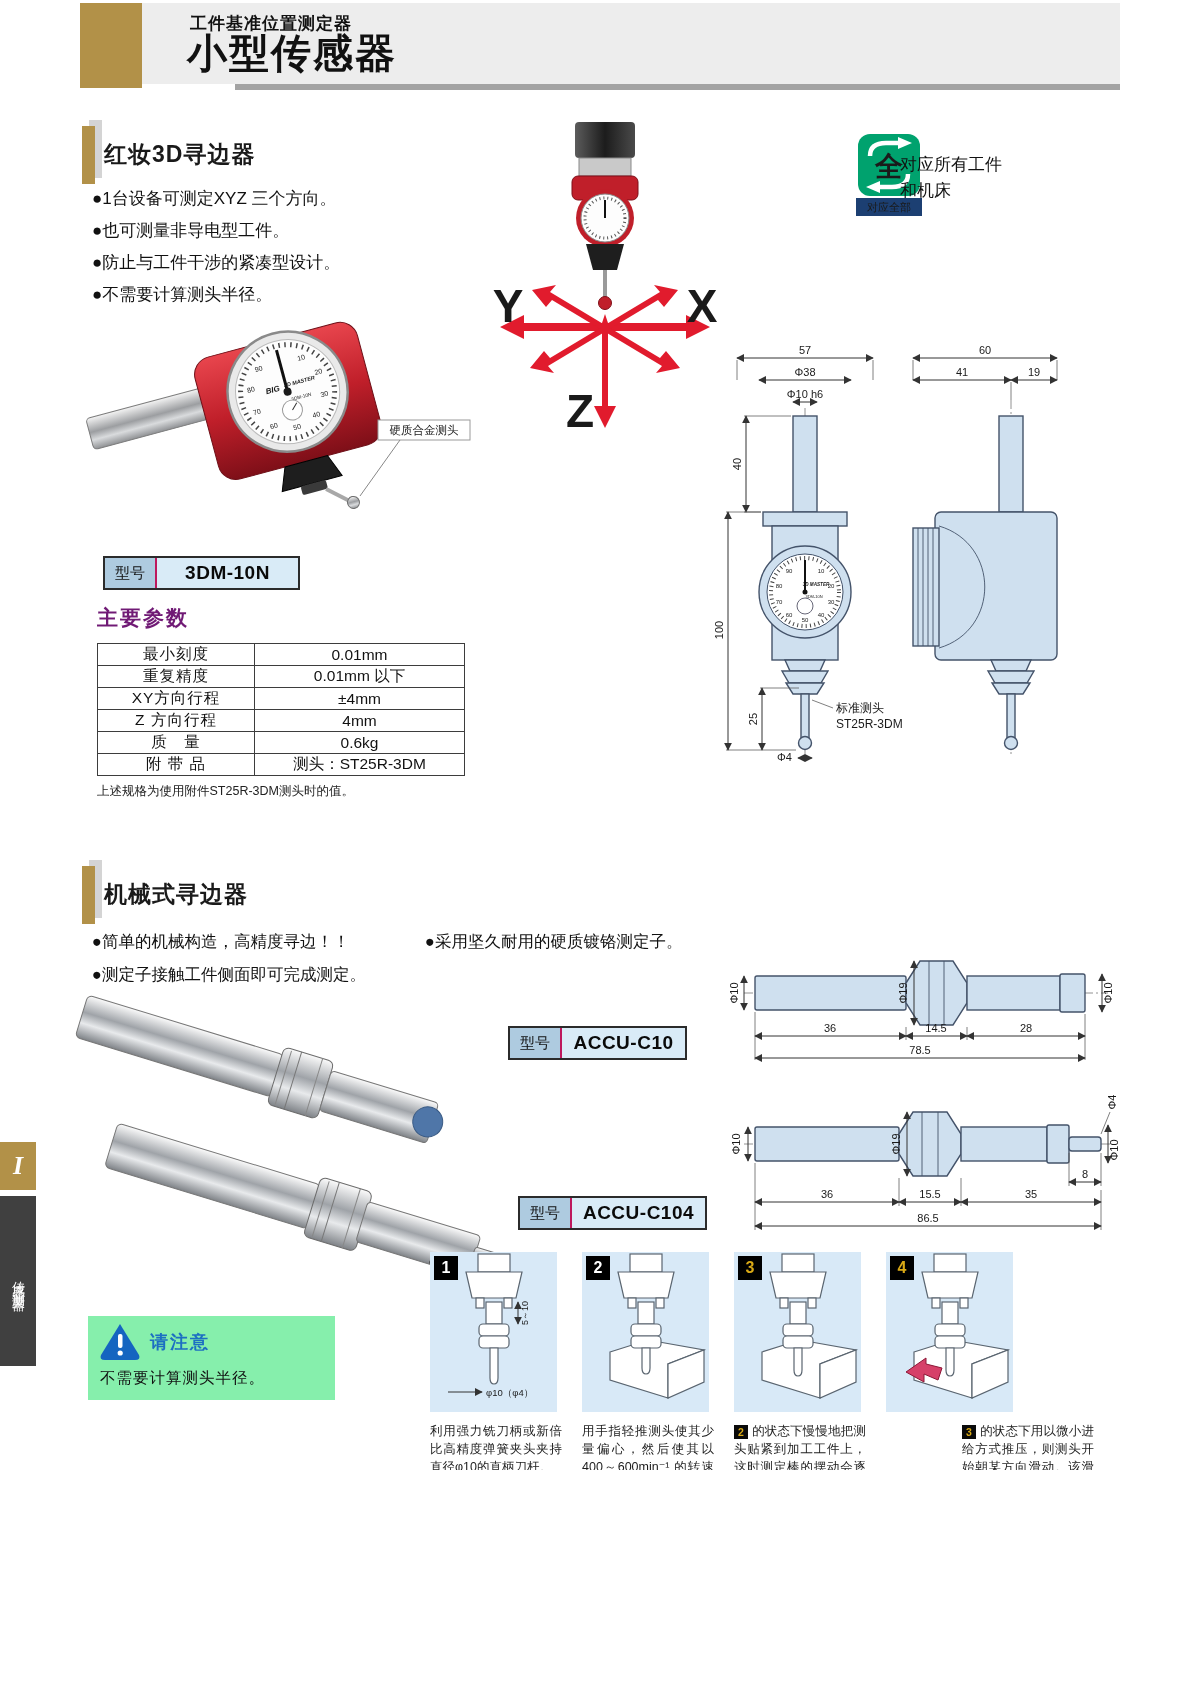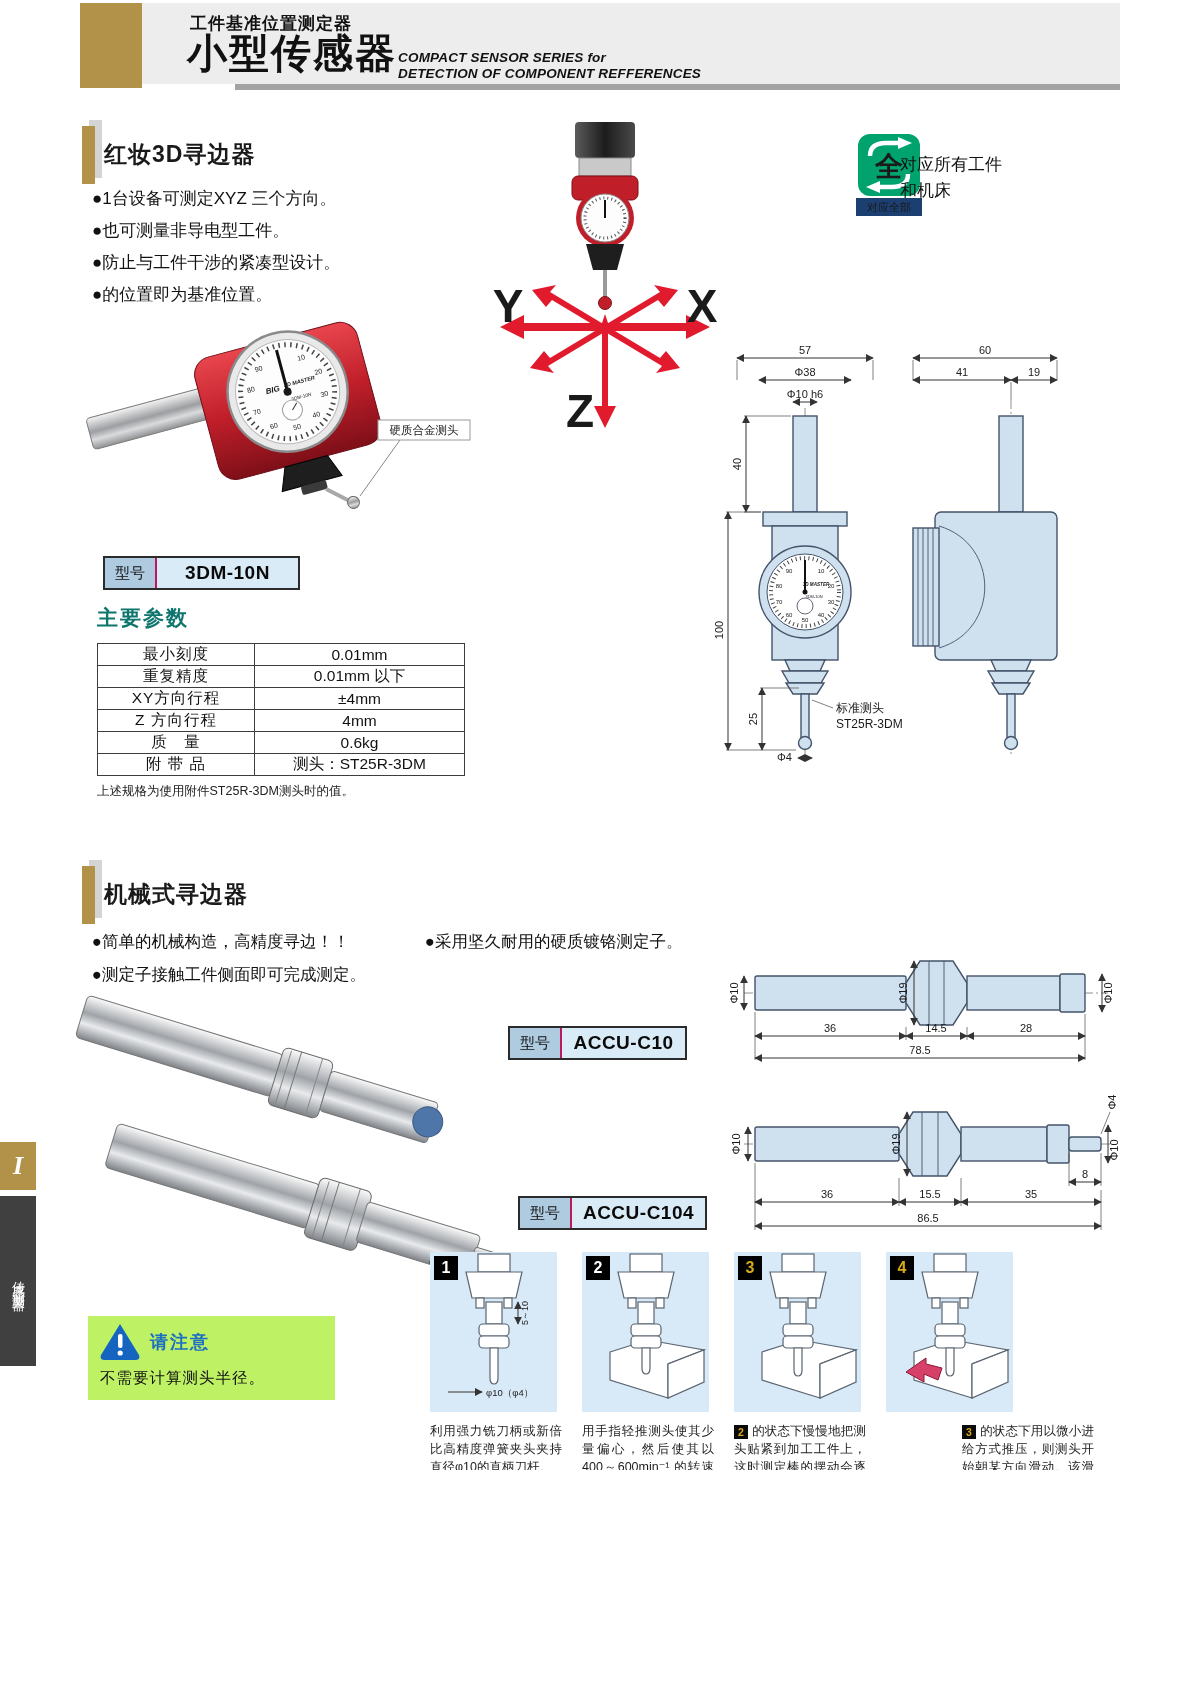--- a/index.html
+++ b/index.html
@@ -9,39 +9,39 @@
   .goldbar{background:#b29148;}
   .barshadow{background:#d4d4d4;}
   .sec-title{font-size:23px;font-weight:bold;color:#1a1a1a;letter-spacing:1px;}
   .bullet{font-size:17px;line-height:32px;color:#111;white-space:nowrap;}
   .bullet2{font-size:16.5px;line-height:33px;color:#111;white-space:nowrap;}
   .plate{display:flex;border:2px solid #2b2b2b;height:30px;box-sizing:content-box;}
   .plate .pl{background:#aecbe0;border-right:2px solid #be185d;display:flex;align-items:center;justify-content:center;
     font-size:15px;padding:0 10px;color:#111;}
   .plate .pv{background:#d9ebf7;flex:1;display:flex;align-items:center;justify-content:center;
     font-size:19px;font-weight:bold;letter-spacing:.5px;color:#0a0a0a;}
-  .spec-title{font-size:21px;font-weight:bold;color:#0f766e;letter-spacing:2px;}
+  .spec-title{font-size:21px;font-weight:bold;color:#701a75;letter-spacing:2px;}
   table.specs{border-collapse:collapse;width:368px;}
   table.specs td{border:1.5px solid #3d3d3d;height:21px;font-size:15.5px;text-align:center;padding:0 4px;background:#fff;}
   table.specs td.k{width:148px;letter-spacing:1px;}
   .note{font-size:12.5px;color:#222;}
   .hdr-band{background:#ededed;}
   .hdr-strip{background:#a3a3a3;}
   .hdr-small{font-size:17px;font-weight:bold;letter-spacing:1px;}
   .hdr-title{font-size:40px;font-weight:900;letter-spacing:2px;line-height:1;}
   .hdr-en{font-size:13.5px;font-weight:bold;font-style:italic;line-height:1.15;letter-spacing:.2px;}
   .badge-cap{font-size:17px;line-height:26px;color:#111;}
   .panel{background:#d8e9f7;}
   .pnum{position:absolute;left:4px;top:4px;width:24px;height:24px;background:#000;color:#fff;
     font-size:16px;font-weight:bold;text-align:center;line-height:24px;}
   .pnum.gold{color:#d9a916;}
   .caption{font-size:12.5px;line-height:1.45;color:#1c1c1c;text-align:justify;}
   .refnum{display:inline-block;width:14px;height:14px;background:#0a0a0a;color:#d9a916;font-size:10.5px;
     font-weight:bold;text-align:center;line-height:14px;margin-right:4px;vertical-align:-1px;}
-  .notice{background:#bef264;}
+  .notice{background:#86efac;}
   .notice-title{color:#1d6fc2;font-size:18px;font-weight:bold;letter-spacing:2px;}
   .notice-text{font-size:15.5px;color:#111;letter-spacing:1px;}
   .sidebar-tab{background:#b29148;color:#fff;font-family:"Liberation Serif","DejaVu Serif",serif;
     font-style:italic;font-size:26px;font-weight:bold;display:flex;align-items:center;justify-content:center;}
   .sidebar-bar{background:#404040;color:#fff;writing-mode:vertical-rl;text-orientation:upright;
     font-size:13px;letter-spacing:3px;display:flex;align-items:center;justify-content:center;}
   .footer-page{font-size:20px;font-weight:900;letter-spacing:1px;}
   svg text{font-family:"Liberation Sans","DejaVu Sans",sans-serif;fill:#1a1a1a;}
   svg .dim{stroke:#333;stroke-width:1;}
   svg .ext{stroke:#555;stroke-width:.75;}
@@ -53,34 +53,30 @@
 </head>
 <body>
 
 <div id="canvas">
 
   <div class="abs hdr-band" style="left:142px;top:3px;width:978px;height:81px;"></div>
   <div class="abs hdr-strip" style="left:235px;top:84px;width:885px;height:6px;"></div>
   <div class="abs goldbar" style="left:80px;top:3px;width:62px;height:85px;"></div>
   <div class="abs hdr-small" style="left:190px;top:12px;">工件基准位置测定器</div>
   <div class="abs hdr-title" style="left:187px;top:33px;">小型传感器</div>
-  <div class="abs hdr-en" style="left:398px;top:50px;">
-    <div>COMPACT SENSOR SERIES for</div>
-    <div>DETECTION OF COMPONENT REFFERENCES</div>
-  </div>
 
   <div class="abs barshadow" style="left:89px;top:120px;width:13px;height:58px;"></div>
   <div class="abs goldbar" style="left:82px;top:126px;width:13px;height:58px;"></div>
   <div class="abs sec-title" style="left:104px;top:139px;">红妆3D寻边器</div>
 
   <div class="abs" style="left:92px;top:183px;">
     <div class="bullet">●1台设备可测定XYZ 三个方向。</div>
     <div class="bullet">●也可测量非导电型工件。</div>
     <div class="bullet">●防止与工件干涉的紧凑型设计。</div>
-    <div class="bullet">●的位置即为基准位置。</div>
+    <div class="bullet">●不需要计算测头半径。</div>
   </div>
 
   <svg class="abs" style="left:80px;top:292px;" width="400" height="232" viewBox="0 0 400 232">
     <defs>
       <linearGradient id="g1" x1="0" y1="0" x2="0" y2="1">
         <stop offset="0" stop-color="#f4f4f4"></stop>
           <stop offset=".45" stop-color="#9c9ea1"></stop>
           <stop offset=".7" stop-color="#d9dbdd"></stop>
           <stop offset="1" stop-color="#8f9194"></stop>
       </linearGradient>

